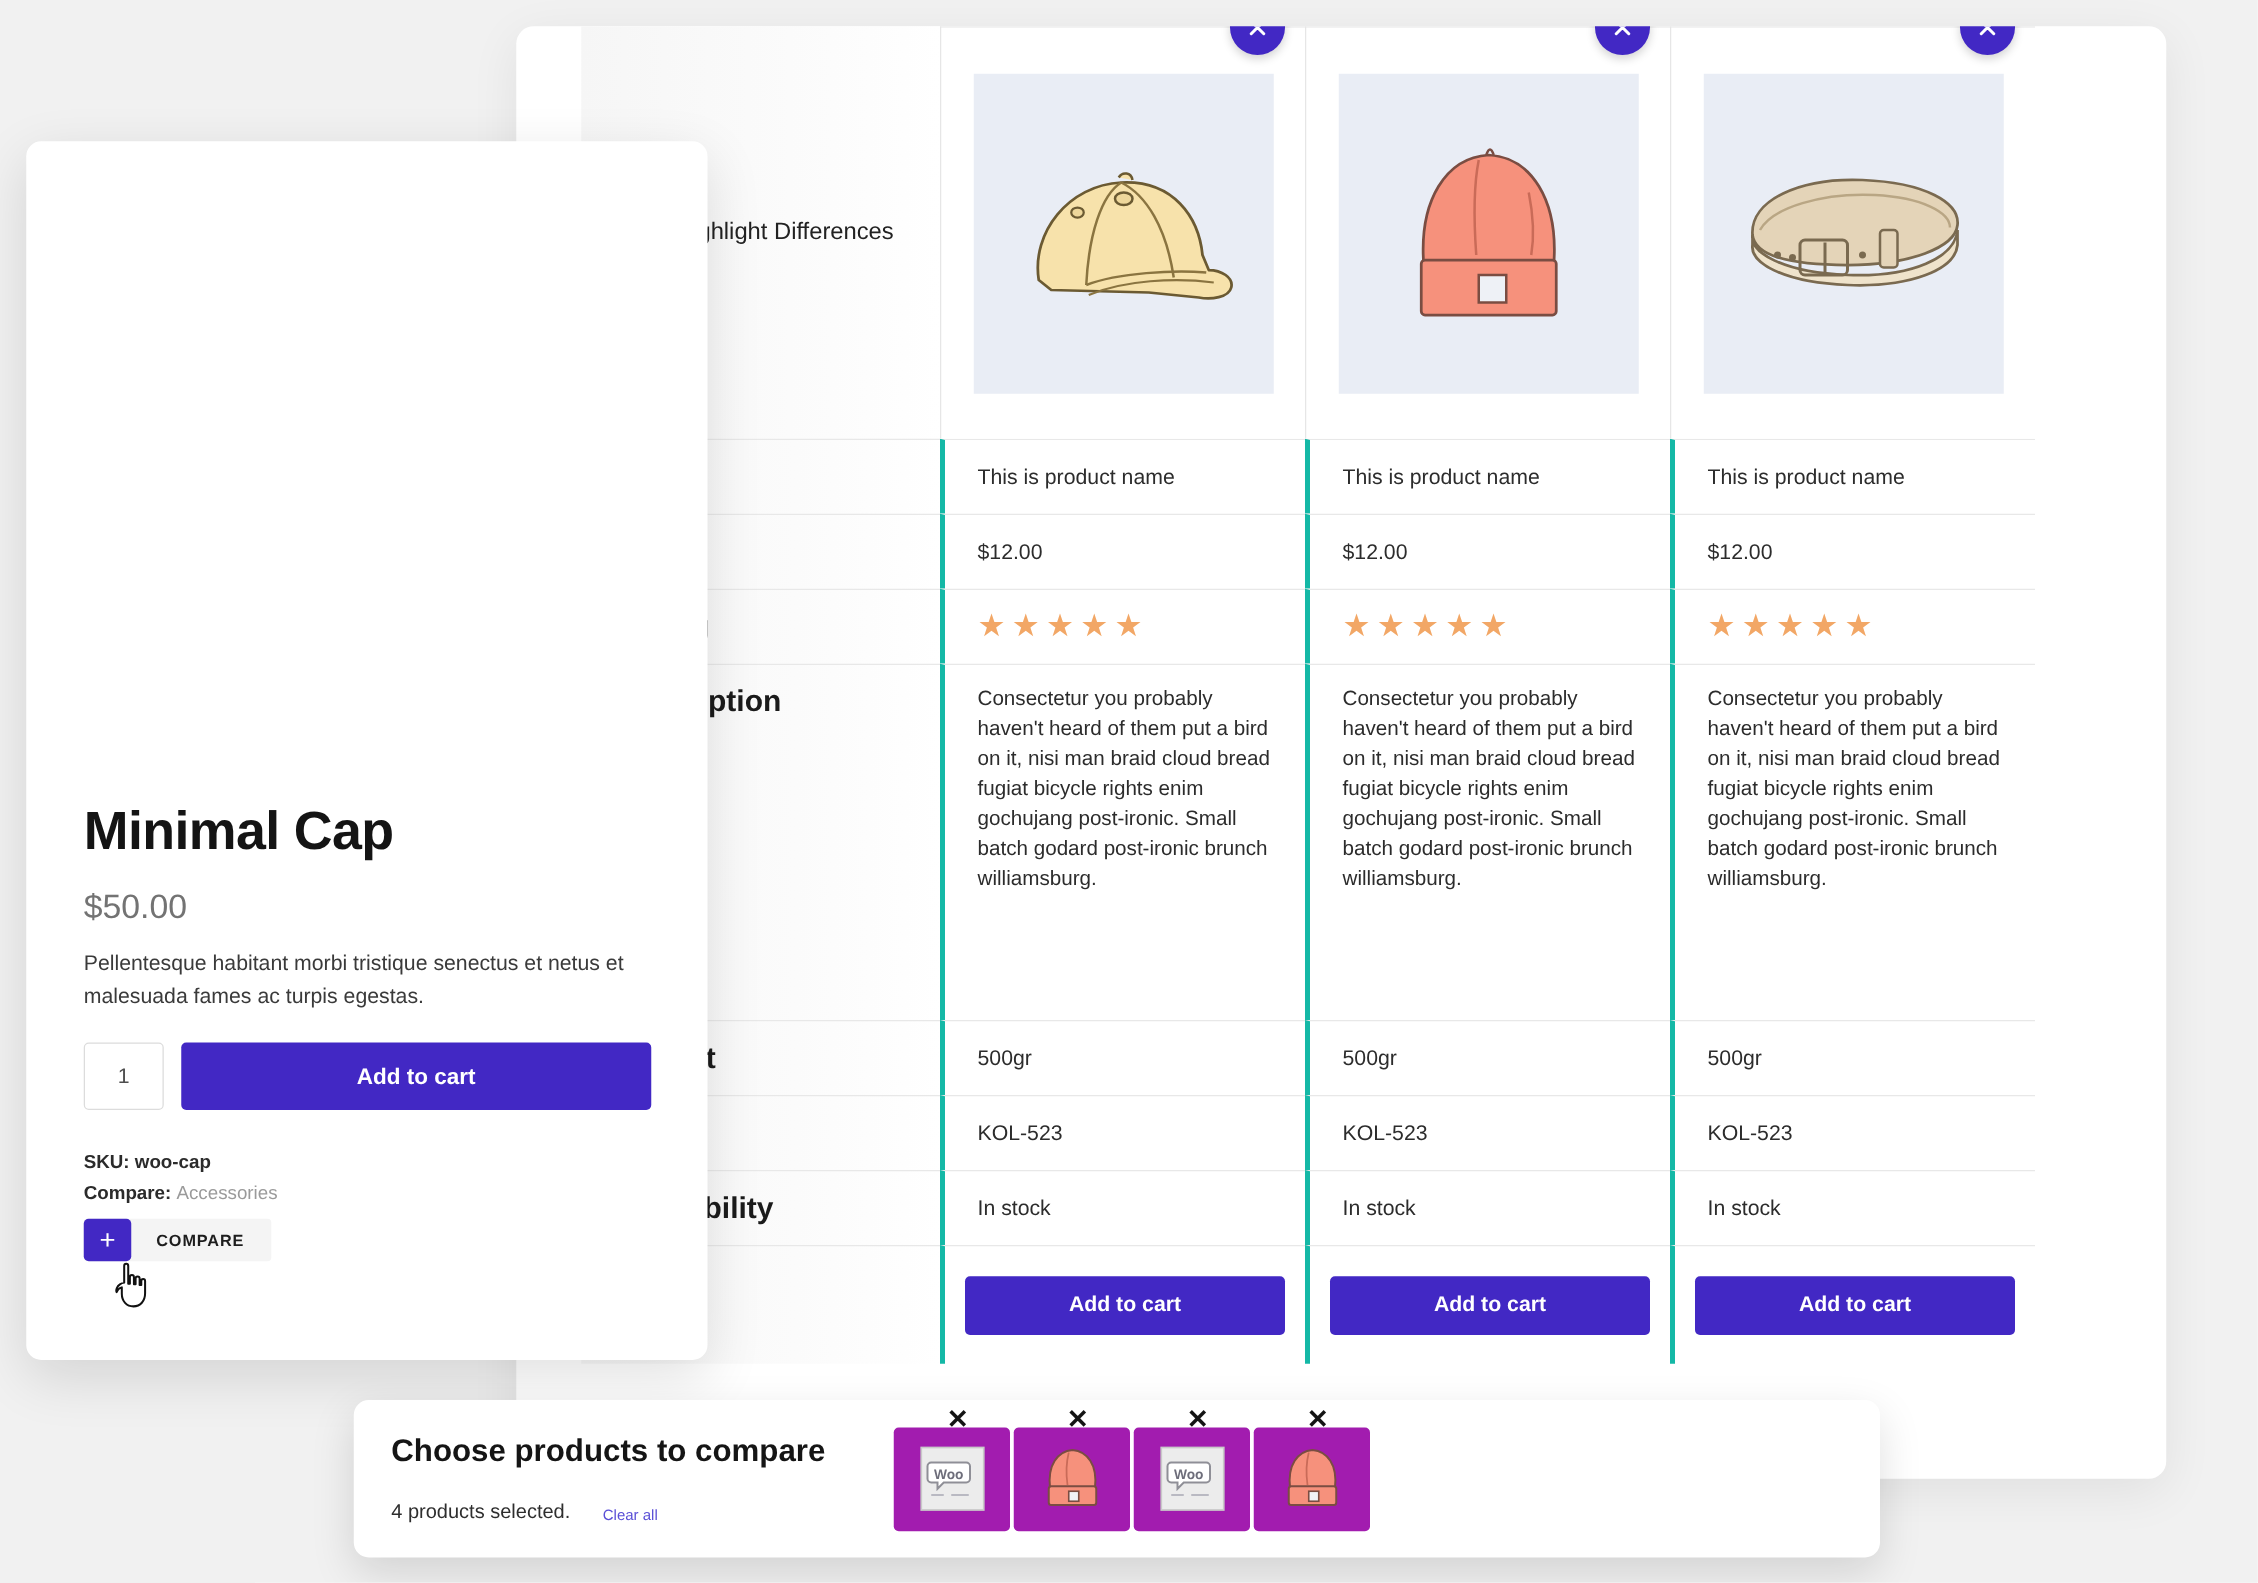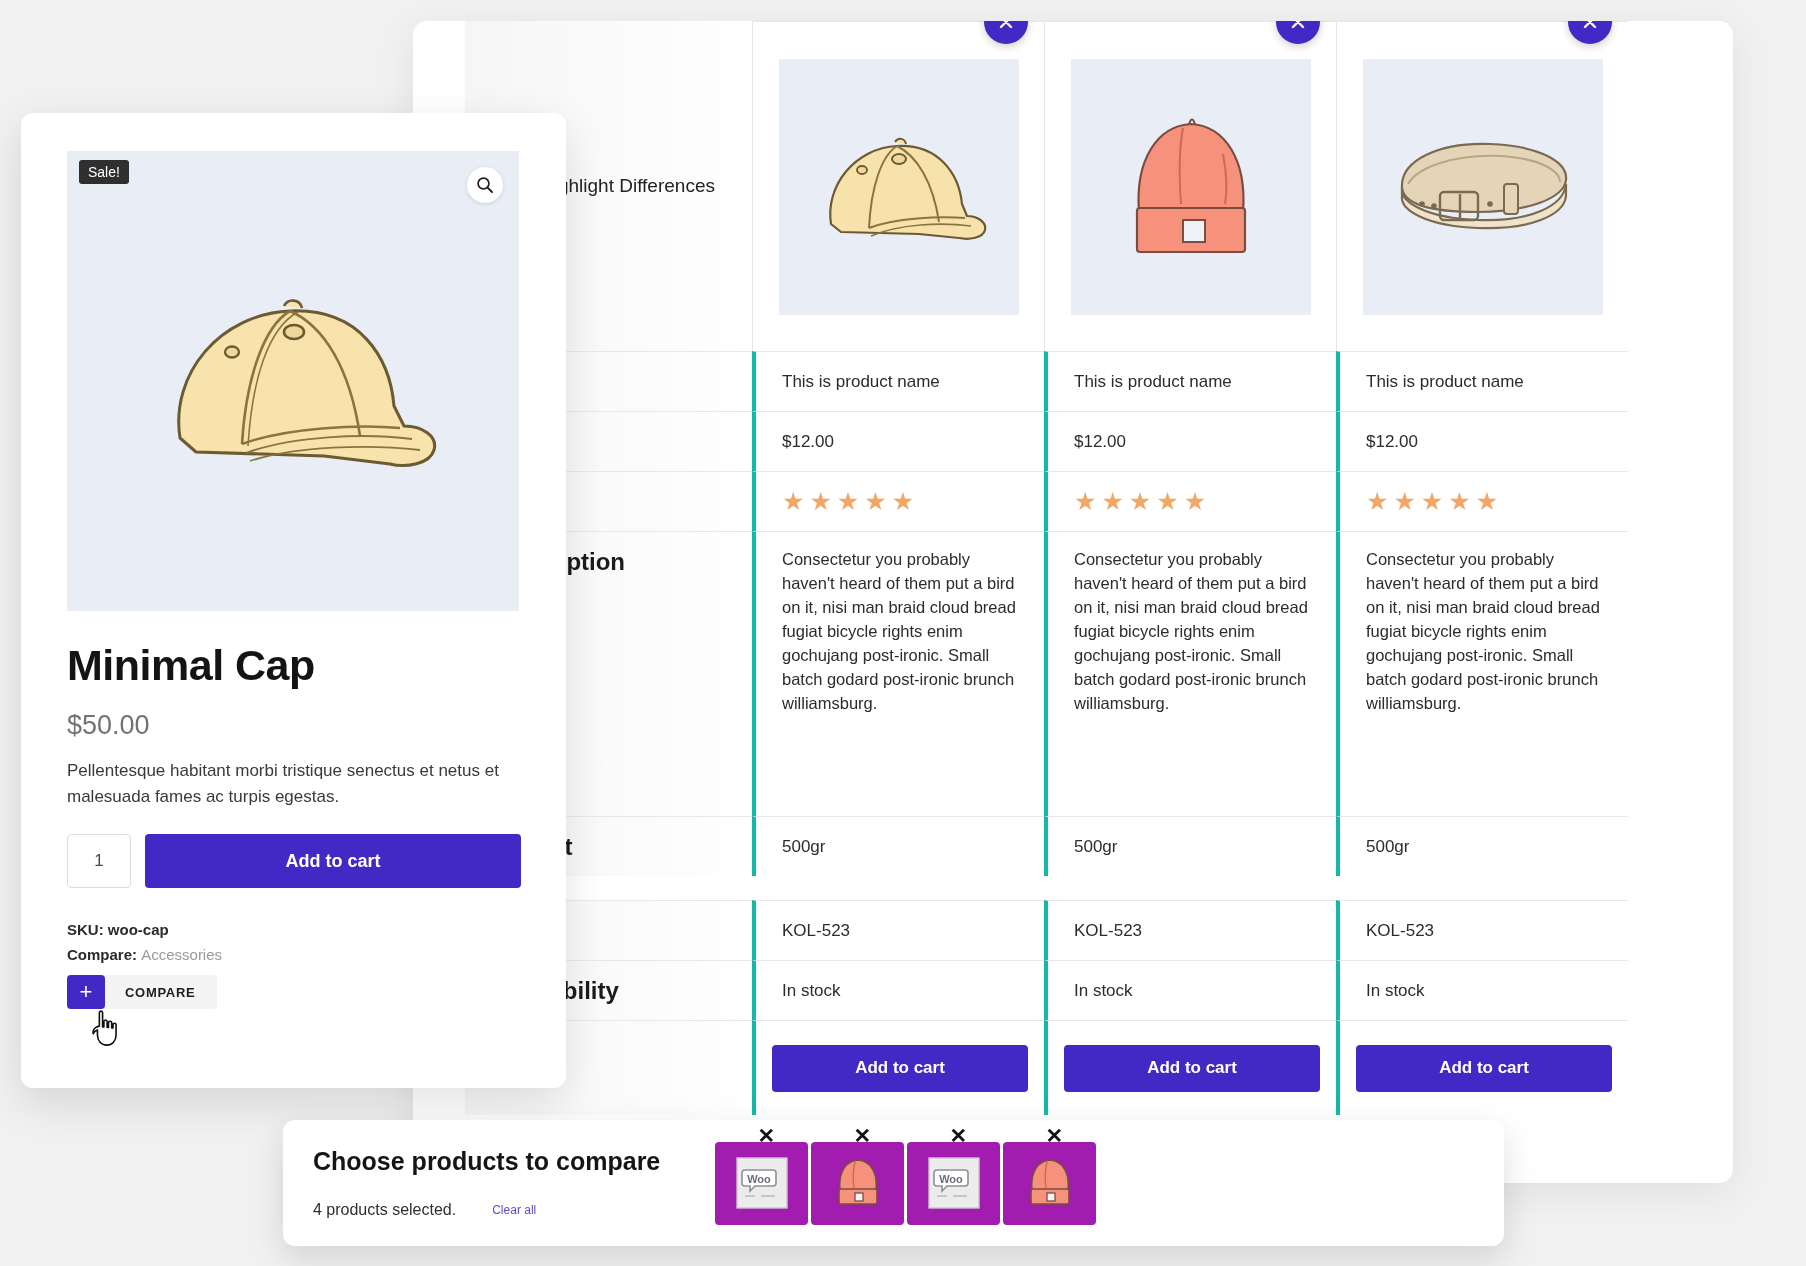--- a/index.html
+++ b/index.html
@@ -73,21 +73,21 @@
     font-size: 22px; font-weight: bold; line-height: 1;
     box-shadow: 0 3px 8px rgba(0,0,0,0.18);
   }
   .close-btn svg { display:block; }
 
   .row-name   { height: 60px; }
   .row-price  { height: 60px; }
   .row-rating { height: 60px; }
   .row-desc   { height: 285px; }
   .row-weight { height: 60px; }
-  .row-sku    { height: 60px; margin-top: 24px; }
+  .row-sku    { height: 60px; }
   .row-avail  { height: 60px; }
   .row-cart   { height: 95px; }
 
   .crow + .crow .cell-label,
   .crow + .crow .cell-prod { border-top: 1px solid #e8e8e8; }
   .row-name .cell-label, .row-name .cell-prod { border-top: 1px solid #e8e8e8; }
 
   .row-desc .cell-prod { align-items: flex-start; padding-top: 16px; line-height: 1.45; font-size: 16.5px; }
   .row-desc .cell-label { align-items: flex-start; padding-top: 16px; }
 
@@ -158,21 +158,21 @@
   .compare-bar {
     position: absolute; left: 283px; top: 1120px;
     width: 1221px; height: 126px;
     background: #fff; border-radius: 12px;
     box-shadow: 0 12px 34px rgba(0,0,0,0.13);
     z-index: 8;
     display: flex; align-items: center;
   }
   .cb-left { padding-left: 30px; width: 400px; }
   .cb-title { font-size: 25px; font-weight: bold; color: #151515; }
-  .cb-sub { margin-top: 25px; display: flex; align-items: center; gap: 36px; }
+  .cb-sub { margin-top: 25px; display: flex; align-items: flex-end; gap: 26px; }
   .cb-count { font-size: 16px; color: #2e2e2e; }
   .cb-clear { font-size: 12px; color: #5a4fd6; }
   .cb-thumbs { display: flex; gap: 13px; align-items: center; }
   .thumb-wrap { position: relative; width: 83px; height: 83px; }
   .thumb {
     width: 93px; height: 83px; background: #a21caf; border-radius: 4px;
     display: flex; align-items: center; justify-content: center; overflow: hidden; margin-left: 32px;
   }
   .thumb-x {
     position: absolute; top: -17px; right: -9px; font-size: 21px; color: #141414; font-weight: bold; line-height: 1;
@@ -327,41 +327,20 @@
           <div class="cell-prod">
             <div class="atc-btn">Add to cart</div>
           </div>
         </div>
 
       </div>
     </div>
   </div>
 
   <div class="product-card">
-    <div class="pc-imgwrap">
-      <span class="sale-badge">Sale!</span>
-      <span class="zoom-btn">
-        <svg width="18" height="18" viewBox="0 0 18 18" aria-hidden="true">
-          <circle cx="7.5" cy="7.5" r="5.4" fill="none" stroke="#1d1d1d" stroke-width="1.7"></circle>
-          <path d="M11.6 11.6 L16 16" stroke="#1d1d1d" stroke-width="1.9" stroke-linecap="round"></path>
-        </svg>
-      </span>
-      <svg width="330" height="250" viewBox="0 0 330 250" aria-hidden="true" style="display:block;margin:105px auto 0;">
-        <path d="M52 182 C42 118 92 58 162 55 C232 52 262 102 266 150 L276 170 C294 170 310 180 306 194 C302 208 278 212 262 208 L196 200 L68 196 Z" fill="#f8e3ad" stroke="#6b5a32" stroke-width="3" stroke-linejoin="round"></path>
-        <path d="M162 55 C136 70 118 122 114 188" fill="none" stroke="#8a7440" stroke-width="2.6"></path>
-        <path d="M170 56 C140 72 124 124 120 190" fill="none" stroke="#8a7440" stroke-width="1.6"></path>
-        <path d="M162 55 C196 70 222 112 232 180" fill="none" stroke="#8a7440" stroke-width="2.6"></path>
-        <path d="M114 188 C158 172 230 168 272 172" fill="none" stroke="#8a7440" stroke-width="2.4"></path>
-        <path d="M118 197 C164 180 236 177 284 183" fill="none" stroke="#8a7440" stroke-width="2"></path>
-        <path d="M122 205 C168 190 240 188 292 194" fill="none" stroke="#8a7440" stroke-width="1.8"></path>
-        <ellipse cx="166" cy="76" rx="10" ry="7" fill="#eed79b" stroke="#6b5a32" stroke-width="2.6"></ellipse>
-        <ellipse cx="104" cy="96" rx="7" ry="5.5" fill="#eed79b" stroke="#6b5a32" stroke-width="2.3"></ellipse>
-        <path d="M156 50 C160 42 172 43 174 52" fill="#f8e3ad" stroke="#6b5a32" stroke-width="2.6"></path>
-      </svg>
-    </div>
 
     <div class="pc-title">Minimal Cap</div>
     <div class="pc-price">$50.00</div>
     <div class="pc-desc">Pellentesque habitant morbi tristique senectus et netus et malesuada fames ac turpis egestas.</div>
     <div class="pc-qty">1</div>
     <div class="pc-atc">Add to cart</div>
 
     <div class="pc-sku">
       <span>SKU:</span>
       <span class="val">woo-cap</span>

